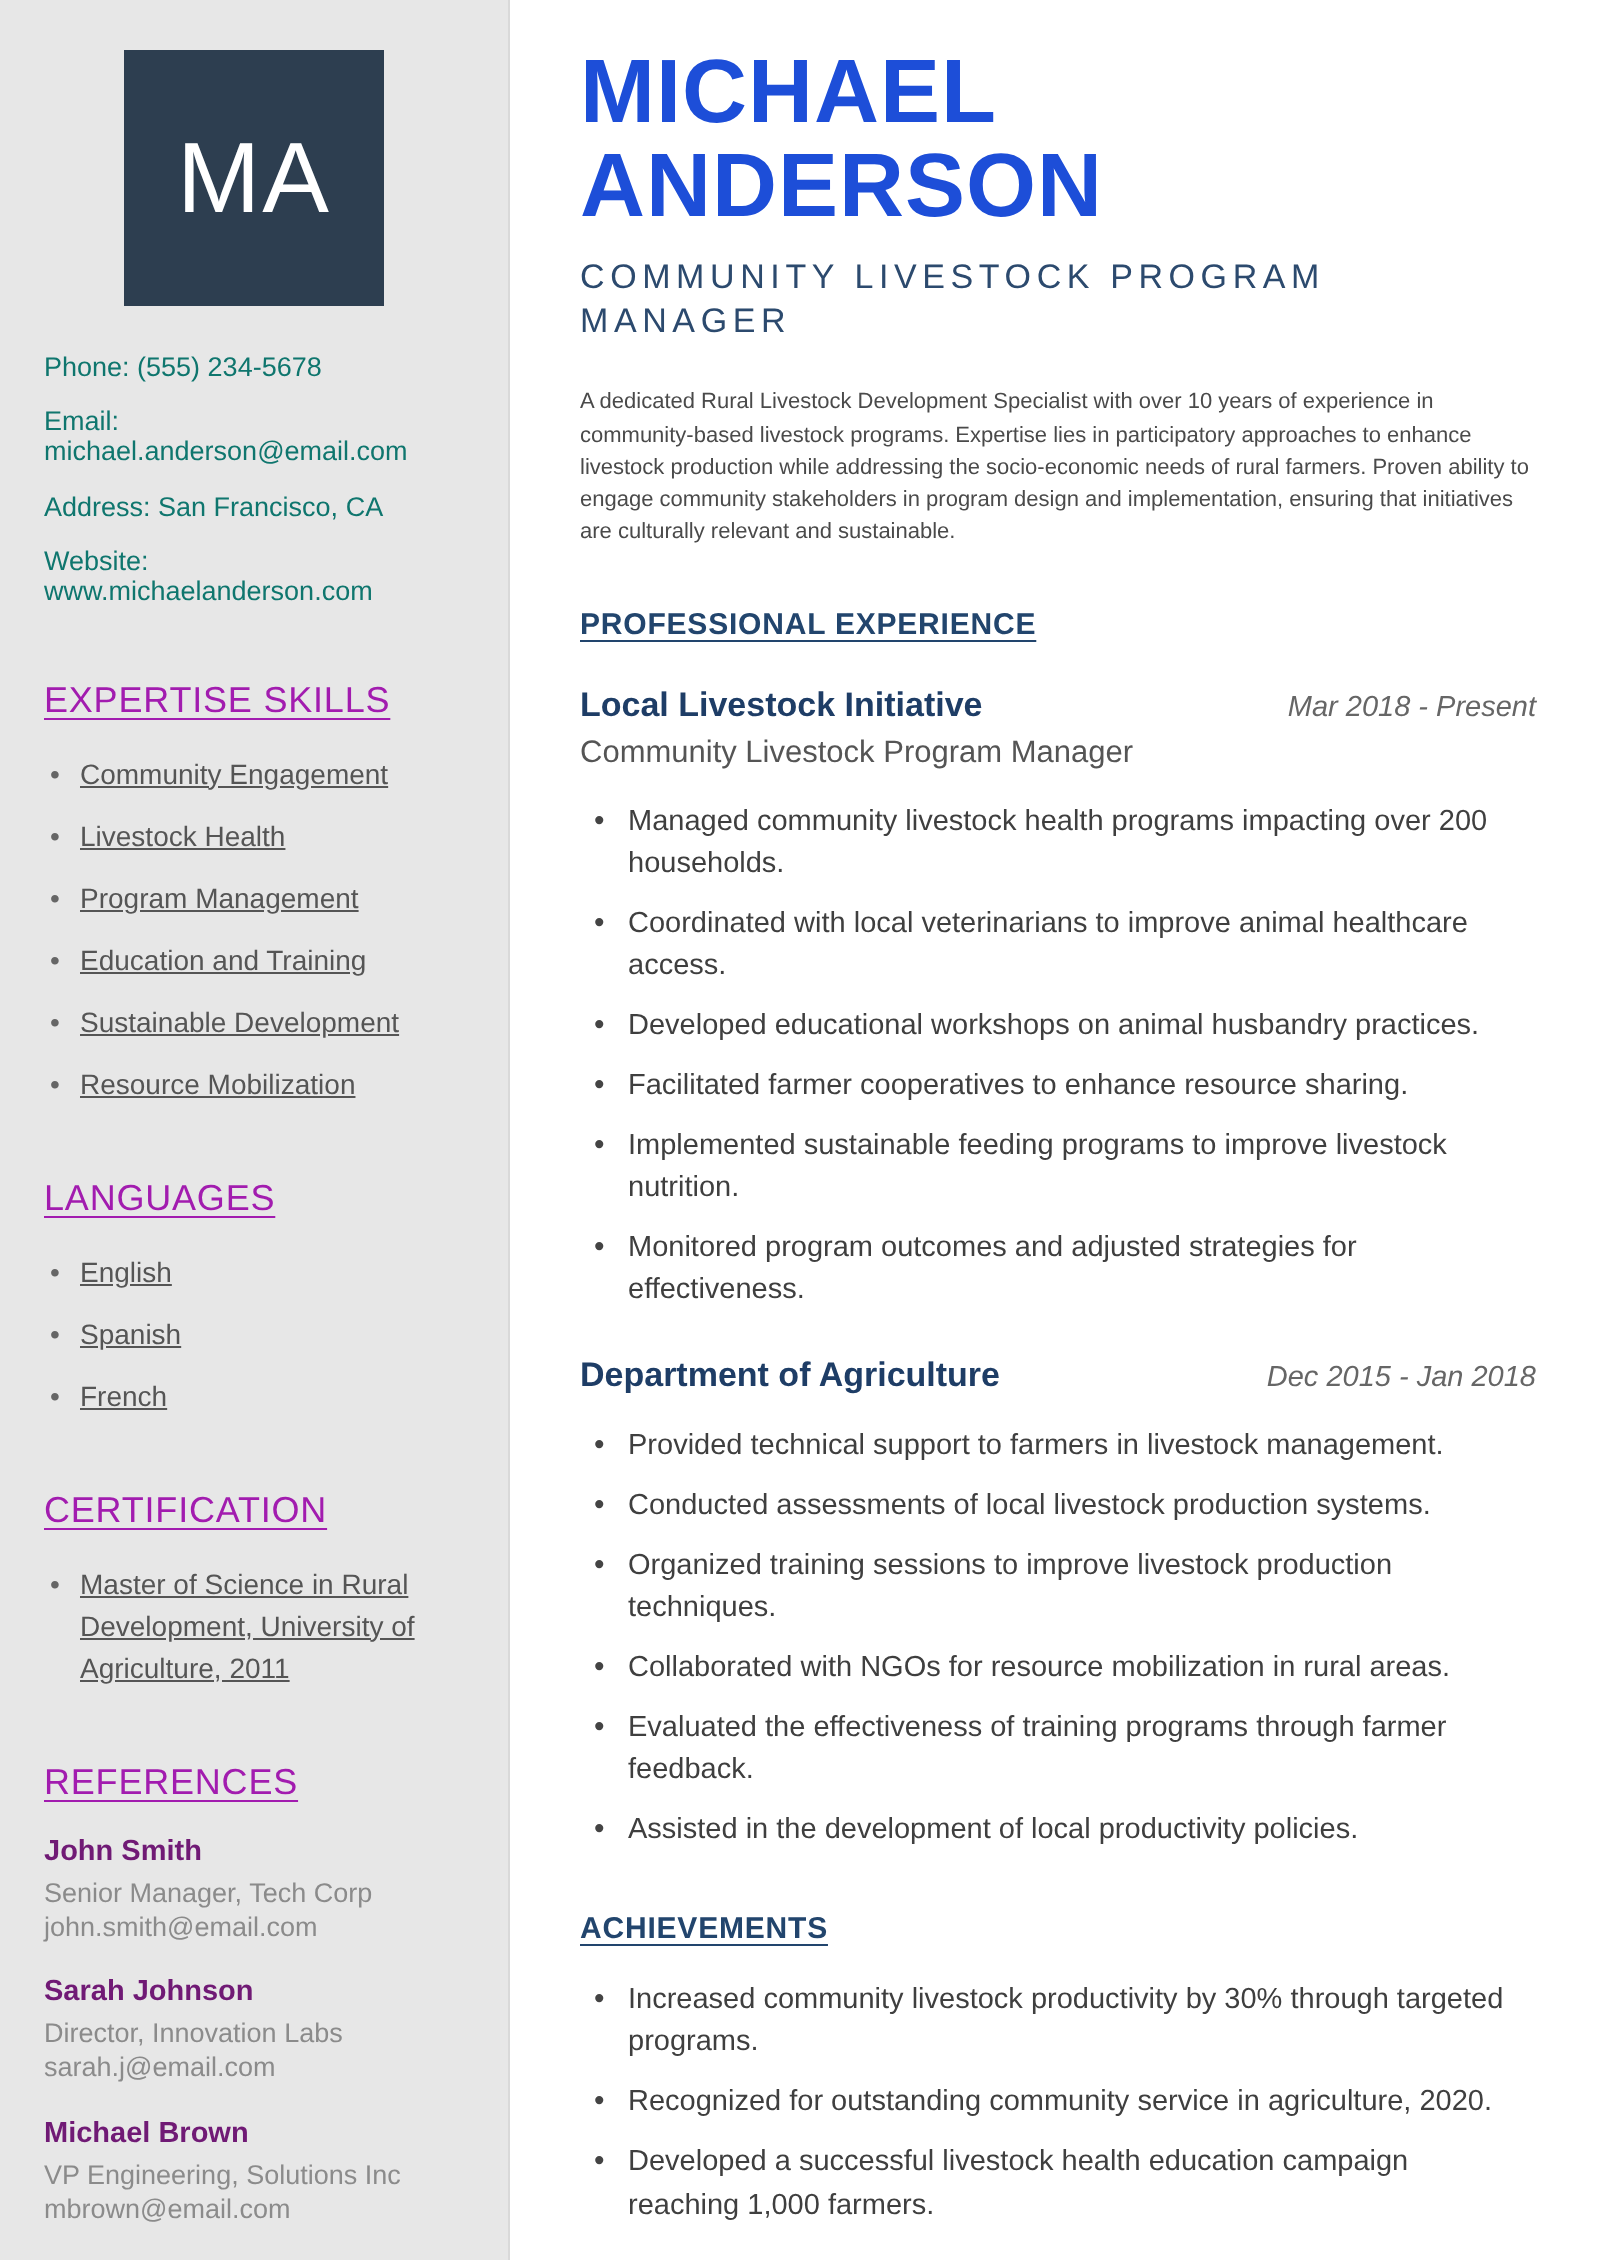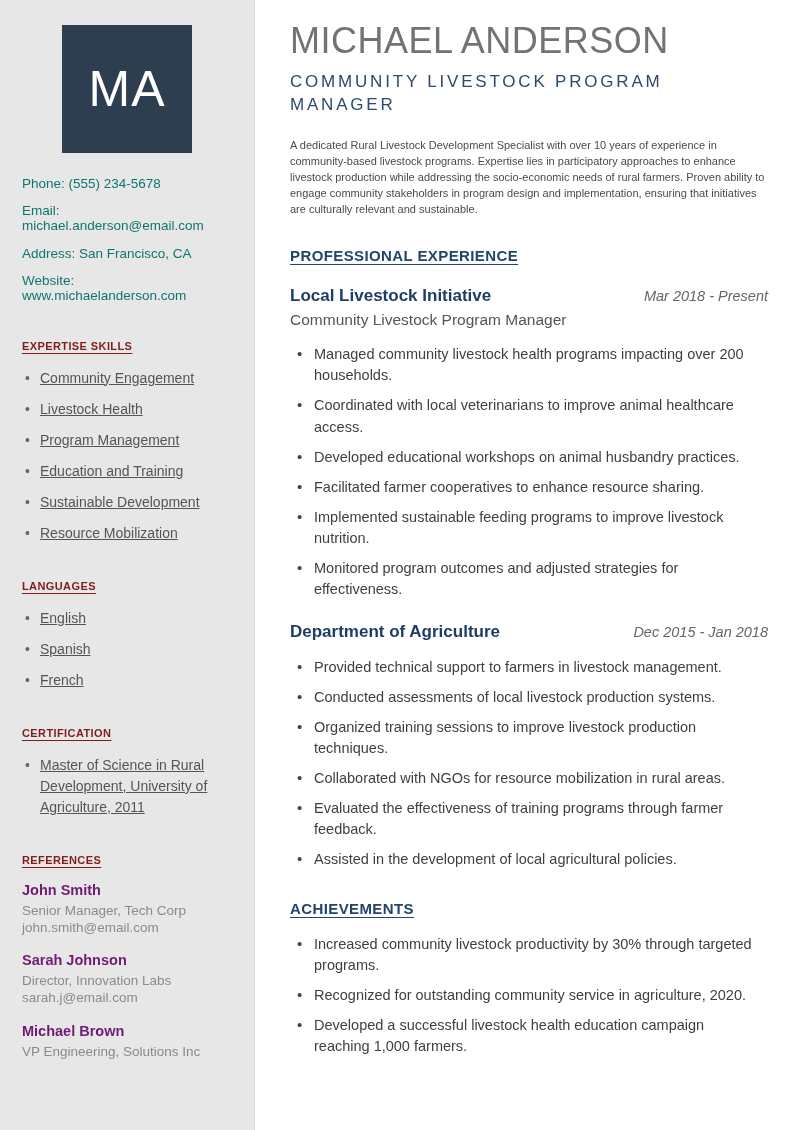--- a/index.html
+++ b/index.html
@@ -40,23 +40,23 @@
   }
   .contact-block { margin-top: 24px; }
   .contact-line {
     font-size: 13.5px;
     color: #0f766e;
     margin-bottom: 12.5px;
     line-height: 1.1;
   }
   .side-section { margin-top: 36px; }
   .side-heading {
-    color: #7f1d1d;
-    font-size: 11px;
-    font-weight: bold;
+    color: #a21caf;
+    font-size: 18px;
+    font-weight: normal;
     letter-spacing: 0.4px;
     text-decoration: underline;
     text-underline-offset: 3px;
   }
   .side-list { list-style: none; margin-top: 16px; }
   .side-list li {
     position: relative;
     padding-left: 18px;
     font-size: 14px;
     color: #555555;
@@ -84,23 +84,23 @@
     line-height: 1.28;
   }
 
   
   .main {
     flex: 1;
     background: #ffffff;
     padding: 22px 32px 20px 35px;
   }
   .person-name {
-    font-size: 36px;
-    font-weight: normal;
-    color: #737373;
+    font-size: 45px;
+    font-weight: bold;
+    color: #1d4ed8;
     letter-spacing: 0.5px;
     line-height: 1.05;
   }
   .person-title {
     margin-top: 11px;
     max-width: 430px;
     font-size: 17px;
     color: #2c4a6e;
     letter-spacing: 2.8px;
     line-height: 1.35;
@@ -215,20 +215,21 @@
         <div class="ref-email">john.smith@email.com</div>
       </div>
       <div class="ref-person">
         <div class="ref-name">Sarah Johnson</div>
         <div class="ref-role">Director, Innovation Labs</div>
         <div class="ref-email">sarah.j@email.com</div>
       </div>
       <div class="ref-person">
         <div class="ref-name">Michael Brown</div>
         <div class="ref-role">VP Engineering, Solutions Inc</div>
+        <div class="ref-email">mbrown@email.com</div>
       </div>
     </div>
   </aside>
 
   <main class="main">
     <h1 class="person-name">MICHAEL ANDERSON</h1>
     <div class="person-title">COMMUNITY LIVESTOCK PROGRAM MANAGER</div>
     <p class="summary">A dedicated Rural Livestock Development Specialist with over 10 years of experience in community-based livestock programs. Expertise lies in participatory approaches to enhance livestock production while addressing the socio-economic needs of rural farmers. Proven ability to engage community stakeholders in program design and implementation, ensuring that initiatives are culturally relevant and sustainable.</p>
 
     <h2 class="main-heading">PROFESSIONAL EXPERIENCE</h2>
@@ -253,21 +254,21 @@
       <div class="job-header">
         <span class="job-company">Department of Agriculture</span>
         <span class="job-dates">Dec 2015 - Jan 2018</span>
       </div>
       <ul class="bullet-list">
         <li>Provided technical support to farmers in livestock management.</li>
         <li>Conducted assessments of local livestock production systems.</li>
         <li>Organized training sessions to improve livestock production techniques.</li>
         <li>Collaborated with NGOs for resource mobilization in rural areas.</li>
         <li>Evaluated the effectiveness of training programs through farmer feedback.</li>
-        <li>Assisted in the development of local agricultural policies.</li>
+        <li>Assisted in the development of local productivity policies.</li>
       </ul>
     </section>
 
     <h2 class="main-heading">ACHIEVEMENTS</h2>
     <ul class="bullet-list achievements-list">
       <li>Increased community livestock productivity by 30% through targeted programs.</li>
       <li>Recognized for outstanding community service in agriculture, 2020.</li>
       <li>Developed a successful livestock health education campaign reaching 1,000 farmers.</li>
     </ul>
   </main>

